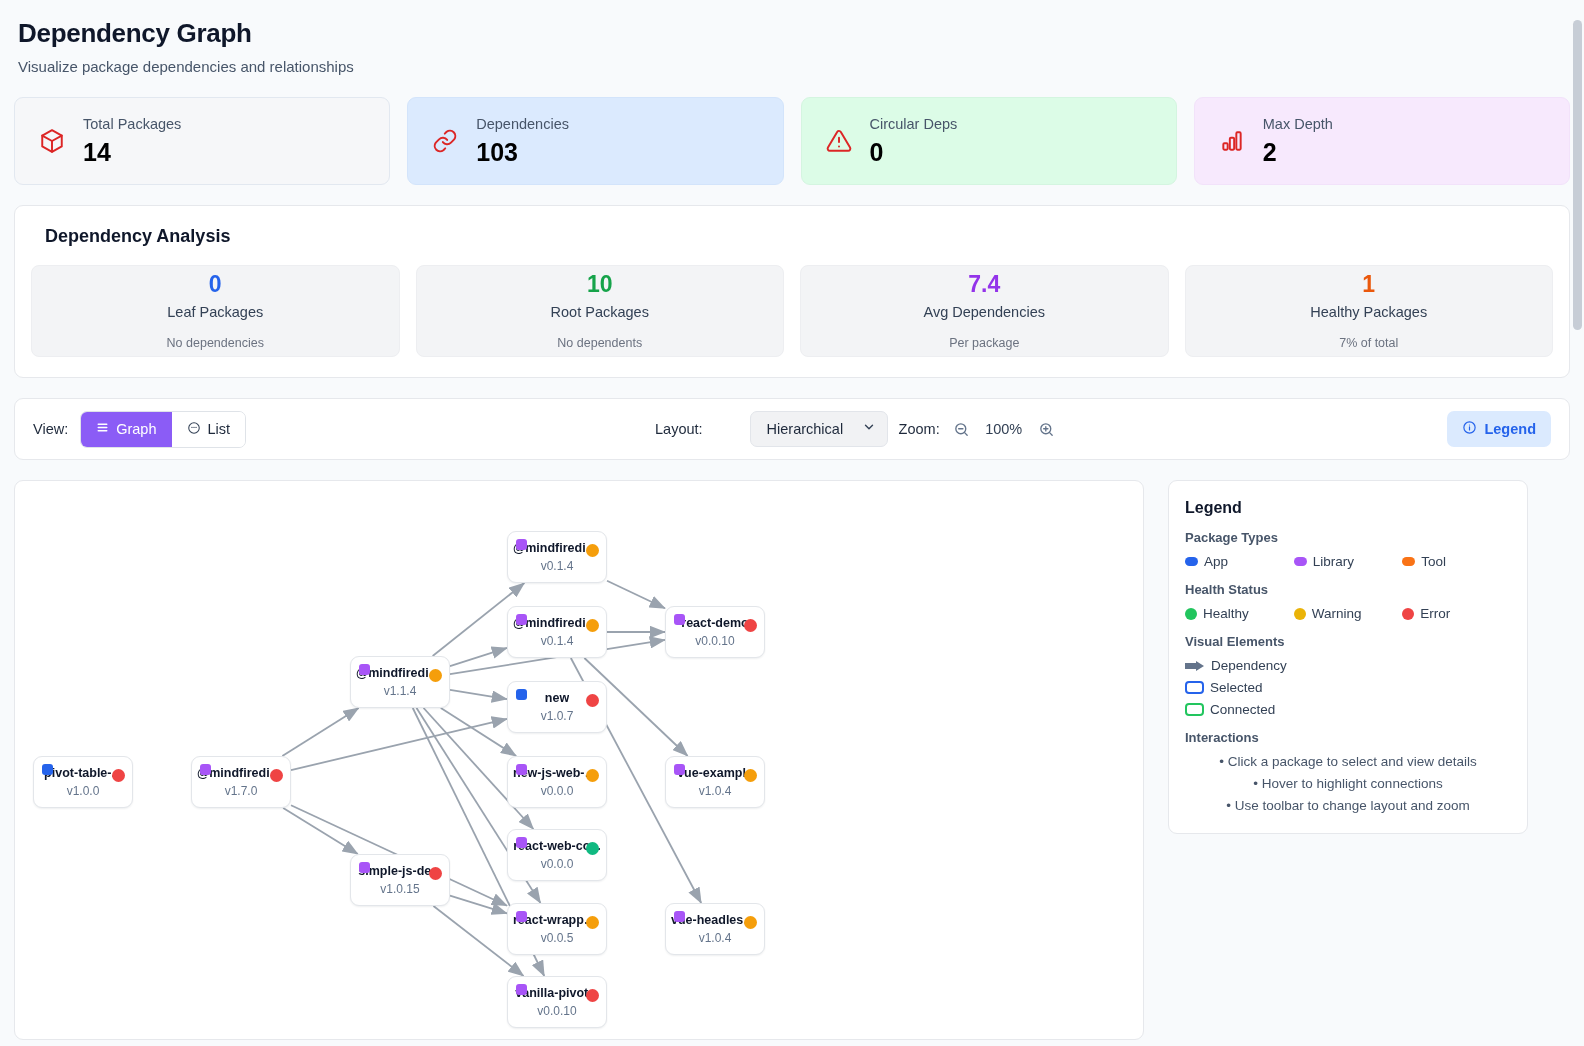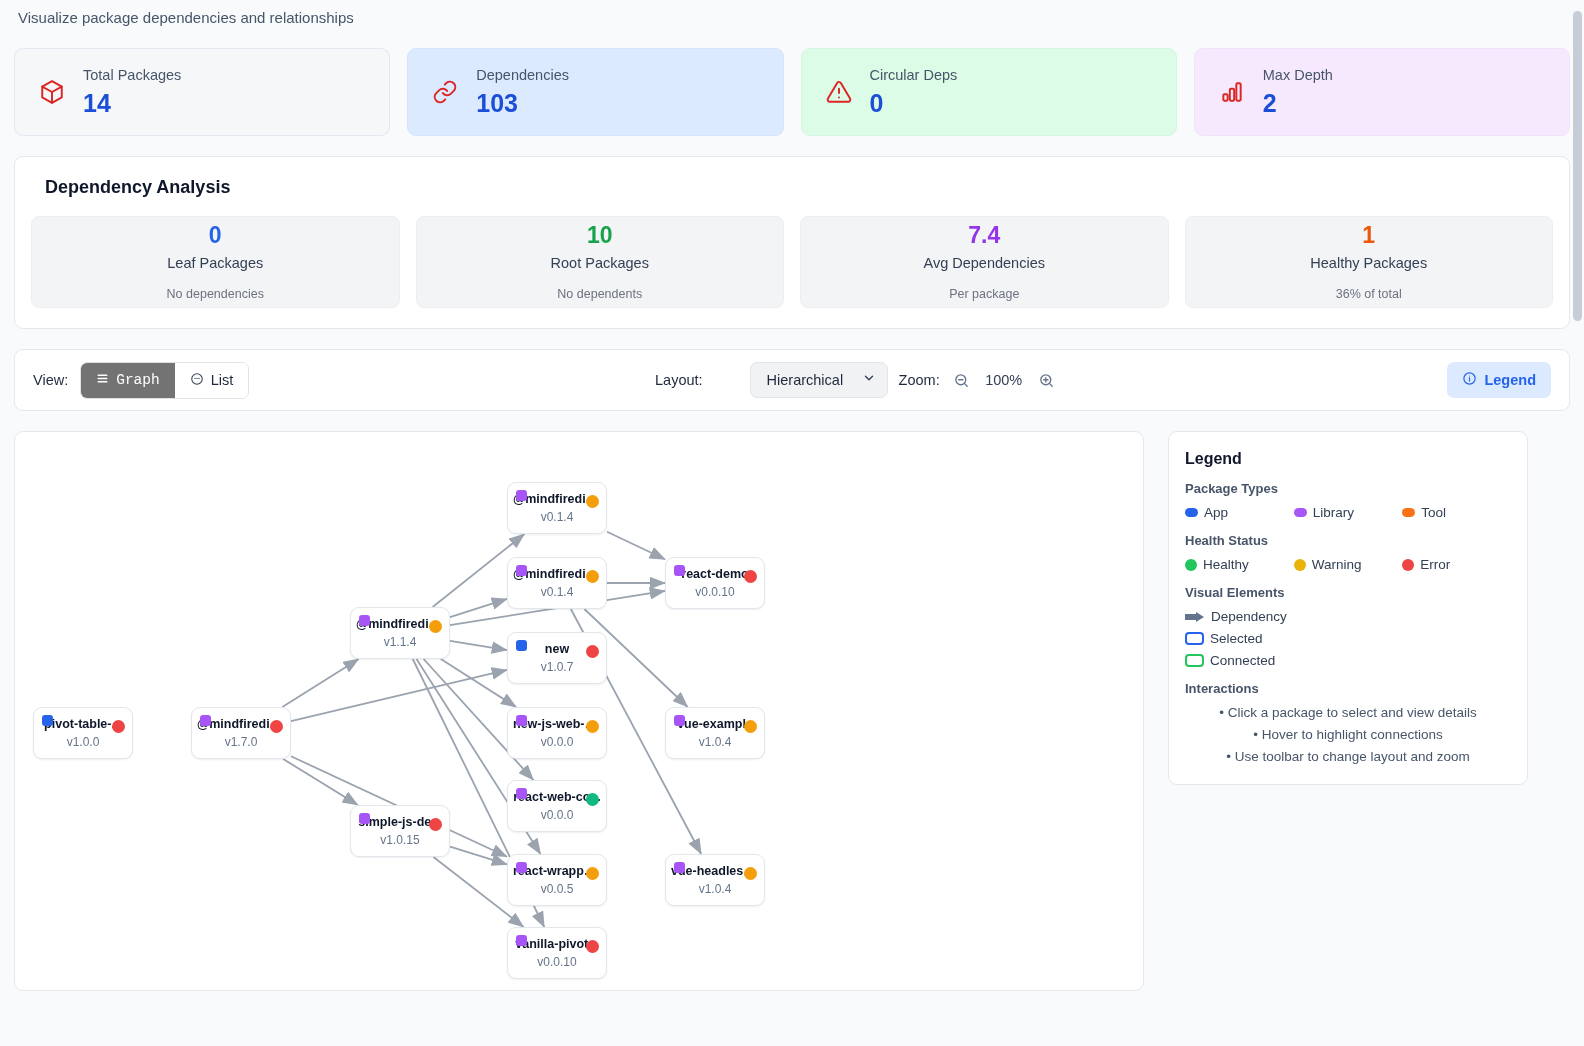--- a/index.html
+++ b/index.html
@@ -29,21 +29,21 @@
     flex: 1 1 0; height: 88px; border-radius: 9px;
     display: flex; align-items: center; gap: 16px; padding: 0 22px;
     border: 1px solid #e2e8f0; background: #f6f7f9;
   }
   .stat-card.blue   { background: #dbeafe; border-color: #d3e4fb; }
   .stat-card.green  { background: #dcfce7; border-color: #d4f5e0; }
   .stat-card.purple { background: #f7e9fd; border-color: #f2e2fa; }
   .stat-icon { width: 30px; height: 30px; flex: 0 0 30px; display: flex; align-items: center; justify-content: center; }
   .stat-body { display: flex; flex-direction: column; justify-content: center; }
   .stat-label { font-size: 14.5px; color: #475569; line-height: 1.25; }
-  .stat-value { font-size: 25px; font-weight: bold; color: #1d4ed8; line-height: 1.2; margin-top: 3px; }
+  .stat-value { font-size: 25px; font-weight: bold; color: #000000; line-height: 1.2; margin-top: 3px; }
 
   
   .panel {
     margin-top: 20px; background: #ffffff; border: 1px solid #e6e8ec;
     border-radius: 9px; padding: 18px 16px 20px 16px;
   }
   .panel-title { font-size: 18px; font-weight: bold; color: #0f172a; margin: 2px 0 18px 14px; }
   .analysis-row { display: flex; gap: 16px; }
   .analysis-card {
     flex: 1 1 0; background: #f3f4f6; border: 1px solid #edeef1;
@@ -60,21 +60,21 @@
     border-radius: 9px; height: 62px; padding: 0 18px;
     display: flex; align-items: center; position: relative;
   }
   .tb-label { font-size: 14.5px; color: #1e293b; font-weight: normal; }
   .seg-group { display: flex; margin-left: 12px; border: 1px solid #dfe3e8; border-radius: 7px; overflow: hidden; }
   .seg-btn {
     display: flex; align-items: center; gap: 7px;
     padding: 9px 15px; font-size: 14.5px; background: #ffffff;
     color: #1e293b; border: none; cursor: pointer; font-family: inherit;
   }
-  .seg-btn.active { background: #737373; color: #ffffff; font-family: Liberation Mono, monospace; }
+  .seg-btn.active { background: #8b5cf6; color: #ffffff; }
   .tb-center { position: absolute; left: 640px; display: flex; align-items: center; gap: 11px; }
   .select-box {
     appearance: none; -webkit-appearance: none;
     background: #f1f2f4; border: 1px solid #e2e5ea; border-radius: 7px;
     padding: 9px 34px 9px 16px; font-size: 14.5px; color: #1e293b;
     font-family: inherit; cursor: pointer; min-width: 138px;
   }
   .select-wrap { position: relative; display: inline-flex; padding-left: 36px; }
   .select-chev {
     position: absolute; right: 12px; top: 50%; transform: translateY(-50%);
@@ -137,20 +137,21 @@
   .scrollbar {
     position: absolute; right: 2px; top: 2px; width: 9px; height: 310px;
     background: #c7cdd6; border-radius: 5px;
   }
 </style>
 </head>
 <body>
 
 <div class="page">
 
+  <div class="page-title">Dependency Graph</div>
   <div class="page-subtitle">Visualize package dependencies and relationships</div>
 
   <div class="stats-row">
 
     <div class="stat-card">
       <span class="stat-icon">
         <svg width="26" height="26" viewBox="0 0 24 24" fill="none" stroke="#dc2626" stroke-width="1.8" stroke-linecap="round" stroke-linejoin="round">
           <path d="M12 2 L21 7 L21 17 L12 22 L3 17 L3 7 Z"></path>
             <path d="M3 7 L12 12 L21 7"></path>
             <path d="M12 12 L12 22"></path>
@@ -222,21 +223,21 @@
 
       <div class="analysis-card">
         <span class="analysis-value" style="color:#9333ea">7.4</span>
         <span class="analysis-label">Avg Dependencies</span>
         <span class="analysis-sub">Per package</span>
       </div>
 
       <div class="analysis-card">
         <span class="analysis-value" style="color:#ea580c">1</span>
         <span class="analysis-label">Healthy Packages</span>
-        <span class="analysis-sub">36% of total</span>
+        <span class="analysis-sub">7% of total</span>
       </div>
     </div>
   </div>
 
   <div class="toolbar">
     <span class="tb-label">View:</span>
     <div class="seg-group">
       <button class="seg-btn active">
         <span>
           <svg width="13" height="13" viewBox="0 0 24 24" fill="none" stroke="currentColor" stroke-width="2.4" stroke-linecap="round">

